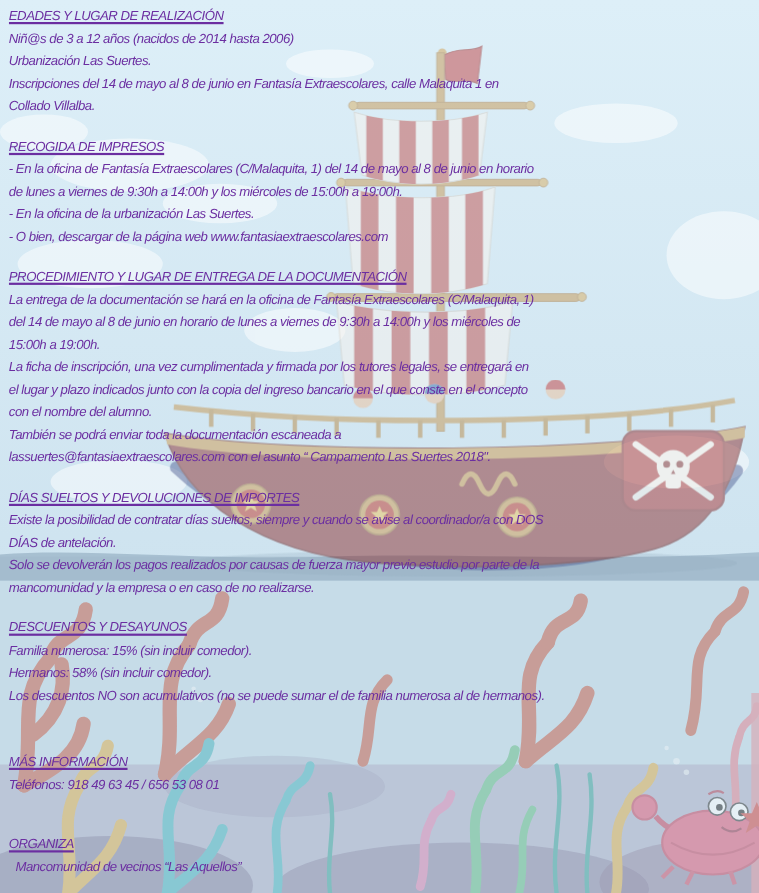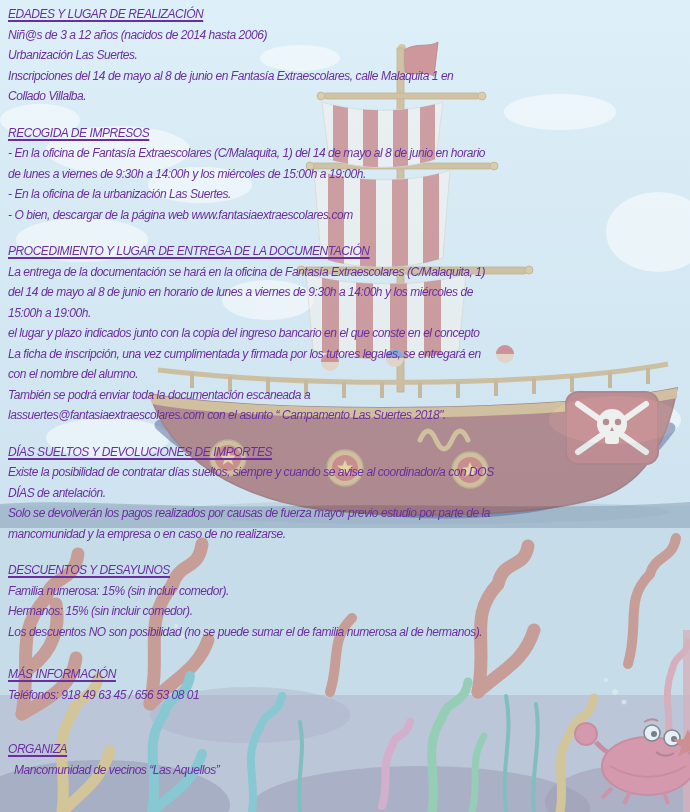--- a/index.html
+++ b/index.html
@@ -10,21 +10,21 @@
   }
   svg.bg{position:absolute;top:0;left:0;z-index:0;}
   .textlayer{
     position:absolute;top:0;left:0;width:690px;z-index:2;box-sizing:border-box;
     padding:4px 2px 0 8px;
     color:var(--tc,#6b2ea1);
     font-style:italic;font-weight:400;
     font-size:12px;line-height:20.5px;letter-spacing:-0.45px;
   }
   .sec{margin:0 0 16px 0;}
-  .sec.premas{margin-bottom:22px;}
+  .sec.premas{margin-bottom:40px;}
   .sec.preorg{margin-bottom:13px;}
   .sec.last{margin-bottom:0;margin-top:34px;}
   p{margin:0;white-space:nowrap;overflow:hidden;}
   p.h span{text-decoration:underline;text-decoration-thickness:1.5px;text-underline-offset:2px;}
   p.indent{padding-left:6px;}
 </style>
 </head>
 <body style="--tc: #6b2ea1;">
 
 <svg class="bg" width="690" height="812" viewBox="0 0 690 812" aria-hidden="true">
@@ -290,40 +290,40 @@
     <p>de lunes a viernes de 9:30h a 14:00h y los miércoles de 15:00h a 19:00h.</p>
     <p>- En la oficina de la urbanización Las Suertes.</p>
     <p>- O bien, descargar de la página web www.fantasiaextraescolares.com</p>
   </div>
 
   <div class="sec">
     <p class="h"><span>PROCEDIMIENTO Y LUGAR DE ENTREGA DE LA DOCUMENTACIÓN</span></p>
     <p>La entrega de la documentación se hará en la oficina de Fantasía Extraescolares (C/Malaquita, 1)</p>
     <p>del 14 de mayo al 8 de junio en horario de lunes a viernes de 9:30h a 14:00h y los miércoles de</p>
     <p>15:00h a 19:00h.</p>
+    <p>La ficha de inscripción, una vez cumplimentada y firmada por los tutores legales, se entregará en</p>
     <p>el lugar y plazo indicados junto con la copia del ingreso bancario en el que conste en el concepto</p>
-    <p>La ficha de inscripción, una vez cumplimentada y firmada por los tutores legales, se entregará en</p>
     <p>con el nombre del alumno.</p>
     <p>También se podrá enviar toda la documentación escaneada a</p>
     <p>lassuertes@fantasiaextraescolares.com con el asunto “ Campamento Las Suertes 2018".</p>
   </div>
 
   <div class="sec">
     <p class="h"><span>DÍAS SUELTOS Y DEVOLUCIONES DE IMPORTES</span></p>
     <p>Existe la posibilidad de contratar días sueltos, siempre y cuando se avise al coordinador/a con DOS</p>
     <p>DÍAS de antelación.</p>
     <p>Solo se devolverán los pagos realizados por causas de fuerza mayor previo estudio por parte de la</p>
     <p>mancomunidad y la empresa o en caso de no realizarse.</p>
   </div>
 
   <div class="sec premas">
     <p class="h"><span>DESCUENTOS Y DESAYUNOS</span></p>
     <p>Familia numerosa: 15% (sin incluir comedor).</p>
-    <p>Hermanos: 15% (sin incluir comedor).</p>
-    <p>Los descuentos NO son posibilidad (no se puede sumar el de familia numerosa al de hermanos).</p>
+    <p>Hermanos: 58% (sin incluir comedor).</p>
+    <p>Los descuentos NO son acumulativos (no se puede sumar el de familia numerosa al de hermanos).</p>
   </div>
 
   <div class="sec preorg">
     <p class="h"><span>MÁS INFORMACIÓN</span></p>
     <p>Teléfonos: 918 49 63 45 / 656 53 08 01</p>
   </div>
 
   <div class="sec last">
     <p class="h"><span>ORGANIZA</span></p>
     <p class="indent">Mancomunidad de vecinos “Las Aquellos”</p>

